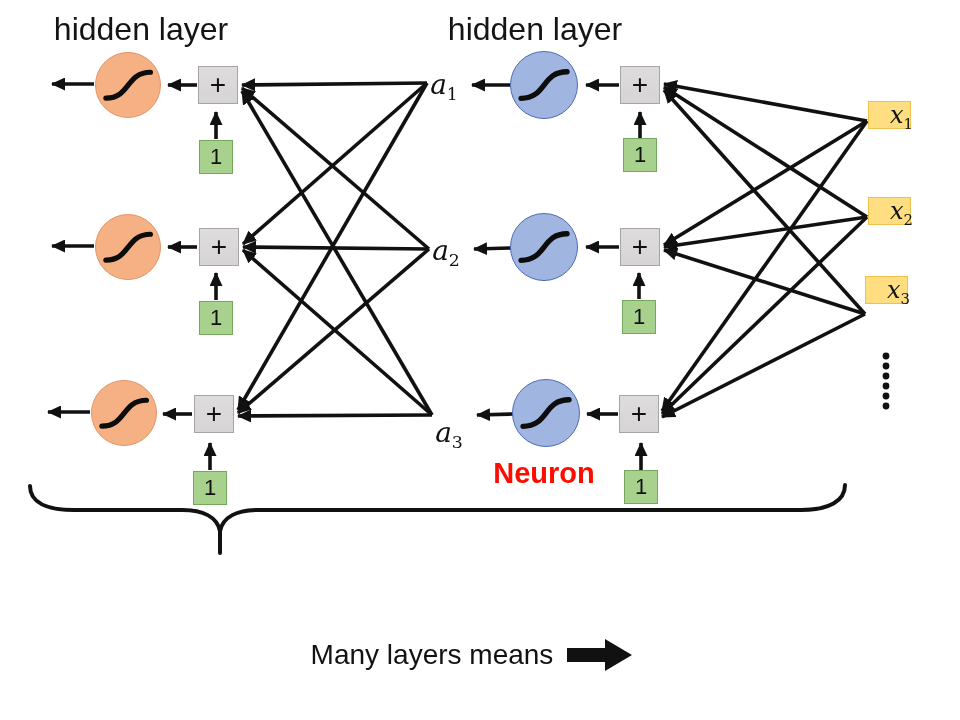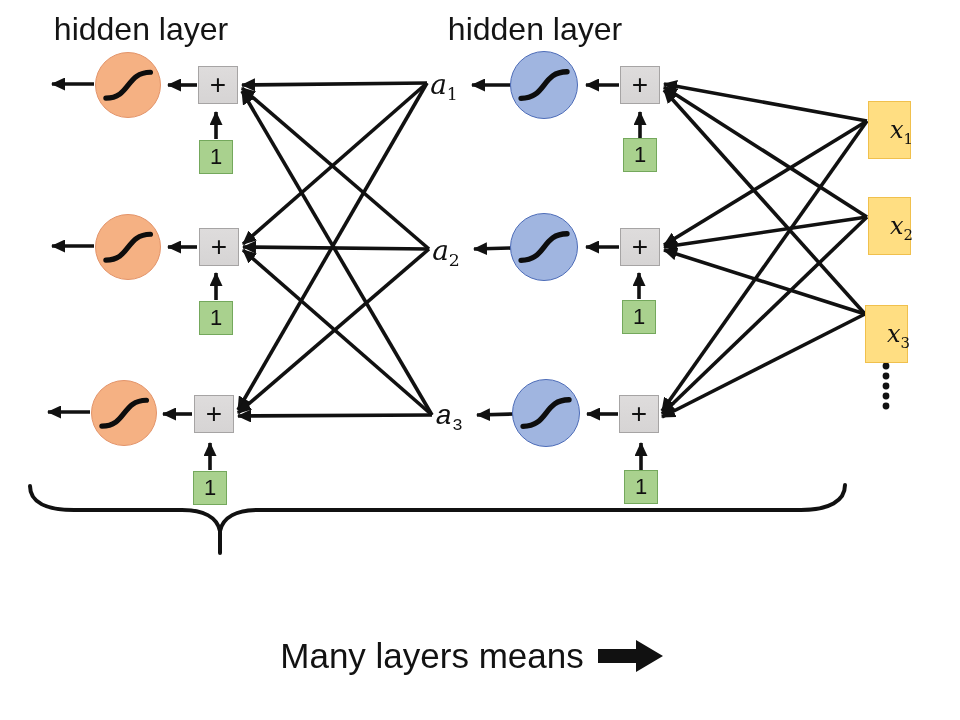--- a/index.html
+++ b/index.html
@@ -17,34 +17,34 @@
 
   .node{position:absolute;z-index:2;display:flex;align-items:center;justify-content:center;box-sizing:border-box;}
   .neuron{border-radius:50%;}
   .neuron.orange{width:66px;height:66px;background:var(--neuron_left_fill,#F5B183);border:1.5px solid var(--neuron_left_border,#E3946A);}
   .neuron.blue{width:68px;height:68px;background:var(--neuron_right_fill,#A0B5E0);border:1.5px solid var(--neuron_right_border,#4D6CB8);}
   .neuron svg{width:88%;height:88%;}
   .neuron path{stroke:#0d0d0d;stroke-width:4.4;fill:none;stroke-linecap:round;}
 
   .plusbox{width:40px;height:38px;background:linear-gradient(180deg,#DEDCDC,var(--sum_box_fill,#D6D4D4));border:1.5px solid var(--sum_box_border,#A6A4A4);font-size:28px;line-height:1;color:#111;}
   .onebox{width:34px;height:34px;background:var(--bias_box_fill,#A9D18E);border:1.5px solid var(--bias_box_border,#74A85C);font-size:22px;color:#111;}
-  .xbox{width:43px;height:58px;background:var(--input_box_fill,#FFDE82);border:1.5px solid var(--input_box_border,#F0C04D);padding-left:24px;}
+  .xbox{width:43px;height:28px;background:var(--input_box_fill,#FFDE82);border:1.5px solid var(--input_box_border,#F0C04D);padding-left:24px;}
 
   .mathlbl{font-family:"DejaVu Serif", serif;font-style:italic;font-size:28px;color:#111;}
   .mathlbl sub{font-style:normal;font-size:0.62em;line-height:0;}
   .xbox .mathlbl{font-size:24px;}
 
   .alabel{position:absolute;z-index:2;transform:translate(-50%,-50%);white-space:nowrap;}
 
   .txt{position:absolute;z-index:3;text-align:center;white-space:nowrap;}
   .hidden-label{font-size:32px;color:#141414;}
   .neuron-label{font-size:29px;font-weight:bold;color:var(--red_text,#FF0B00);}
   .nn-label{font-size:31px;font-weight:bold;color:var(--red_text,#FF0B00);}
   .mimics-label{font-size:31px;color:var(--blue_text,#0C71B8);}
-  .bottomline{position:absolute;z-index:3;left:0;width:960px;top:636px;display:flex;align-items:center;justify-content:center;font-size:35px;color:#121212;}
+  .bottomline{position:absolute;z-index:3;left:0;width:960px;top:636px;display:flex;align-items:center;justify-content:center;font-size:28px;color:#121212;}
   .bottomline .b{font-weight:bold;margin-left:8px;}
   .bottomline .arrow{margin:0 16px 0 14px;display:flex;align-items:center;}
   .bottomline .arrow svg polygon{fill:var(--line_color,#111);}
 </style>
 </head>
 <body>
 
 <div class="stage">
 
   <svg class="wires" width="960" height="720" viewBox="0 0 960 720">
@@ -193,32 +193,33 @@
     </div>
   <div class="node onebox" style="left:622px;top:300px;">
       <span>1</span>
     </div>
   <div class="node onebox" style="left:624px;top:470px;">
       <span>1</span>
     </div>
 
   <div class="alabel mathlbl" style="left:444px;top:84px;"><span>a</span><sub>1</sub></div>
   <div class="alabel mathlbl" style="left:446px;top:250px;"><span>a</span><sub>2</sub></div>
-  <div class="alabel mathlbl" style="left:449px;top:416px;font-family:Liberation Mono, monospace;"><span>a</span><sub>3</sub></div>
+  <div class="alabel mathlbl" style="left:449px;top:432px;"><span>a</span><sub>3</sub></div>
 
   <div class="node xbox" style="left:868px;top:101px;">
       <span class="mathlbl"><span>x</span><sub>1</sub></span>
     </div>
   <div class="node xbox" style="left:868px;top:197px;">
       <span class="mathlbl"><span>x</span><sub>2</sub></span>
     </div>
-  <div class="node xbox" style="left:865px;top:305px;">
+  <div class="node xbox" style="left:865px;top:276px;">
       <span class="mathlbl"><span>x</span><sub>3</sub></span>
     </div>
 
+  <div class="txt neuron-label" style="left:444px;top:457px;width:200px;">Neuron</div>
 
   <div class="bottomline">
     <span>Many layers means</span>
     <span class="arrow">
       <svg width="66" height="38" viewBox="0 0 66 38">
           <polygon points="0,12 38,12 38,3 65,19 38,35 38,26 0,26"></polygon>
         </svg>
     </span>
   </div>
 

